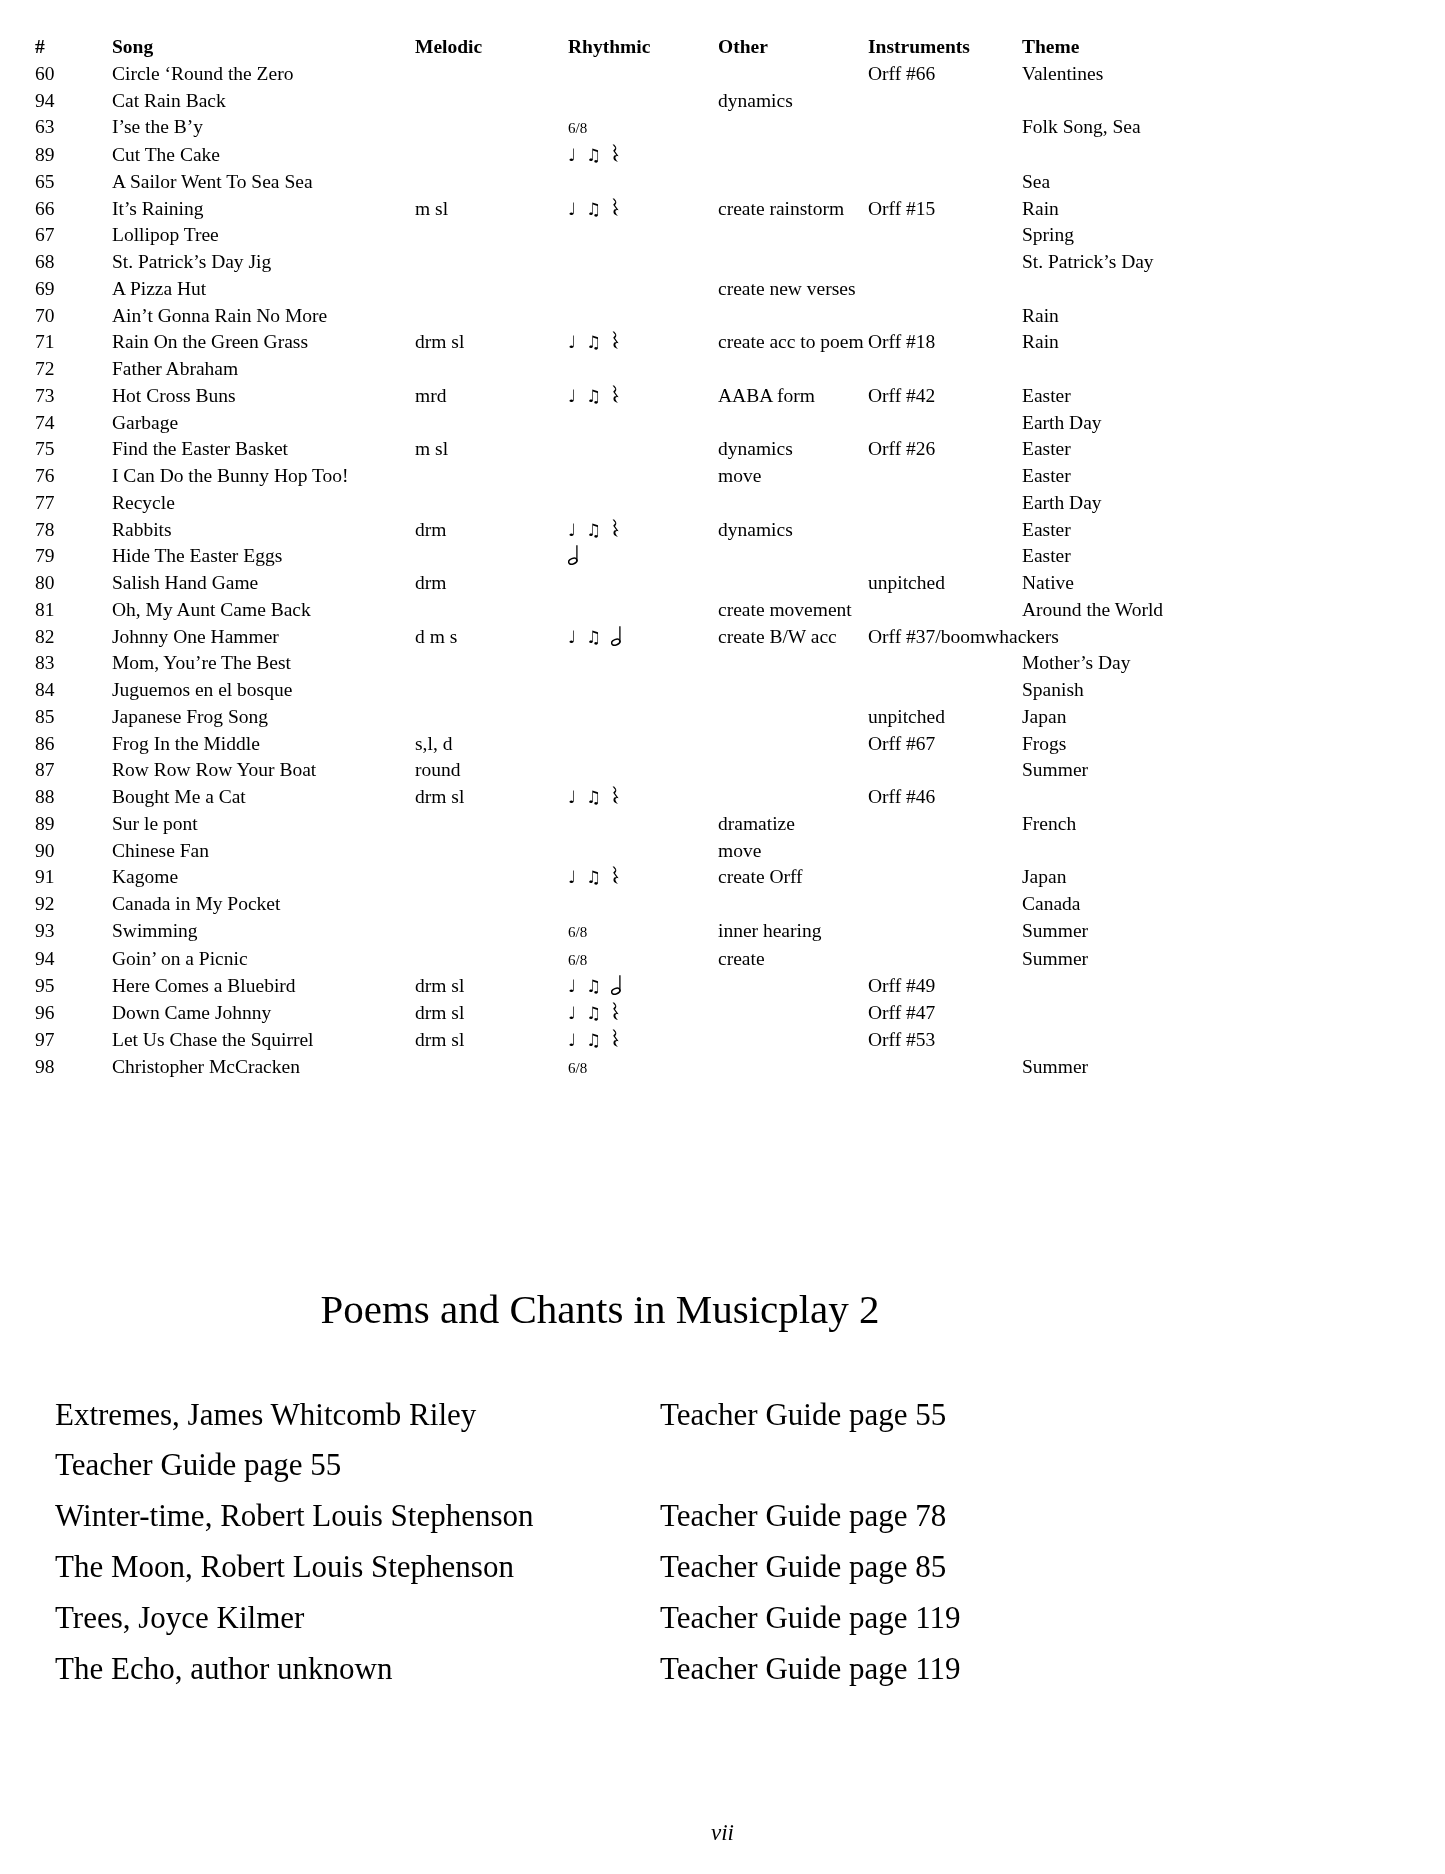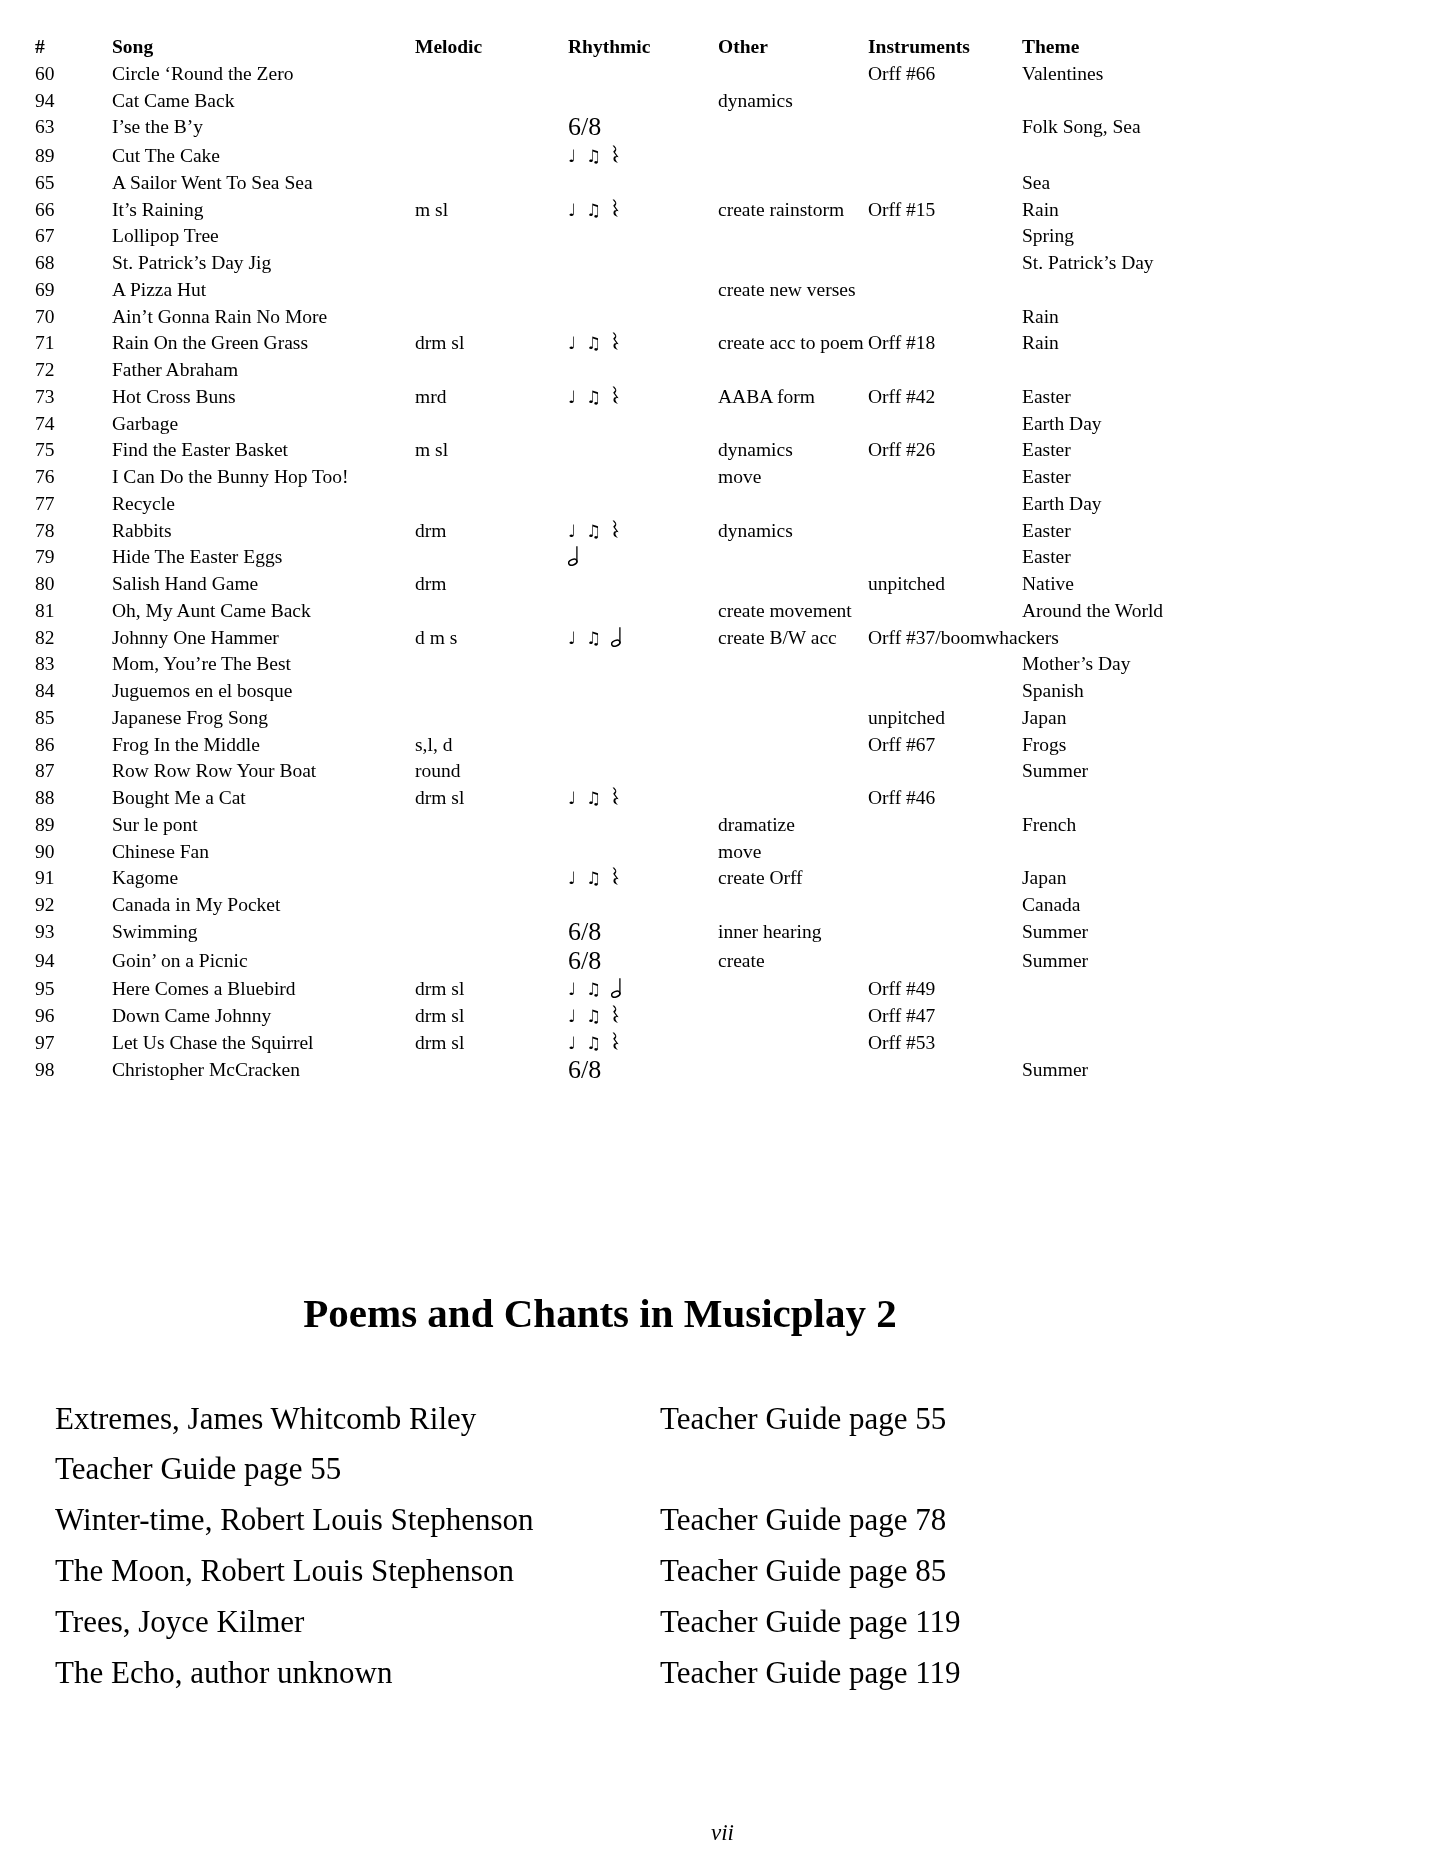--- a/index.html
+++ b/index.html
@@ -21,28 +21,28 @@
   }
   .t-row > div{white-space:nowrap;overflow:visible;}
   .t-head{font-weight:bold;}
 
   .note{
     font-family:"DejaVu Sans",sans-serif;
     font-size:17px;
     margin-right:10px;
   }
   .rest,.half{vertical-align:-3px;margin-right:6px;}
-  .ts{font-size:26px;}
+  .ts{font-size:15px;}
 
   
   .poems-title{
     width:1130px;
     margin-top:204px;
     text-align:center;
-    font-weight:bold;
+    font-weight:normal;
     font-size:41px;
     line-height:48px;
   }
   .poem-list{margin-top:56px;}
   .poem-row{
     display:grid;
     grid-template-columns:605px auto;
     height:50.8px;
     align-items:center;
     padding-left:20px;
@@ -80,21 +80,21 @@
     <div>60</div>
     <div>Circle ‘Round the Zero</div>
     <div></div>
     <div></div>
     <div></div>
     <div>Orff #66</div>
     <div>Valentines</div>
   </div>
       <div class="t-row">
     <div>94</div>
-    <div>Cat Came Back</div>
+    <div>Cat Rain Back</div>
     <div></div>
     <div></div>
     <div>dynamics</div>
     <div></div>
     <div></div>
   </div>
       <div class="t-row">
     <div>63</div>
     <div>I’se the B’y</div>
     <div></div>

